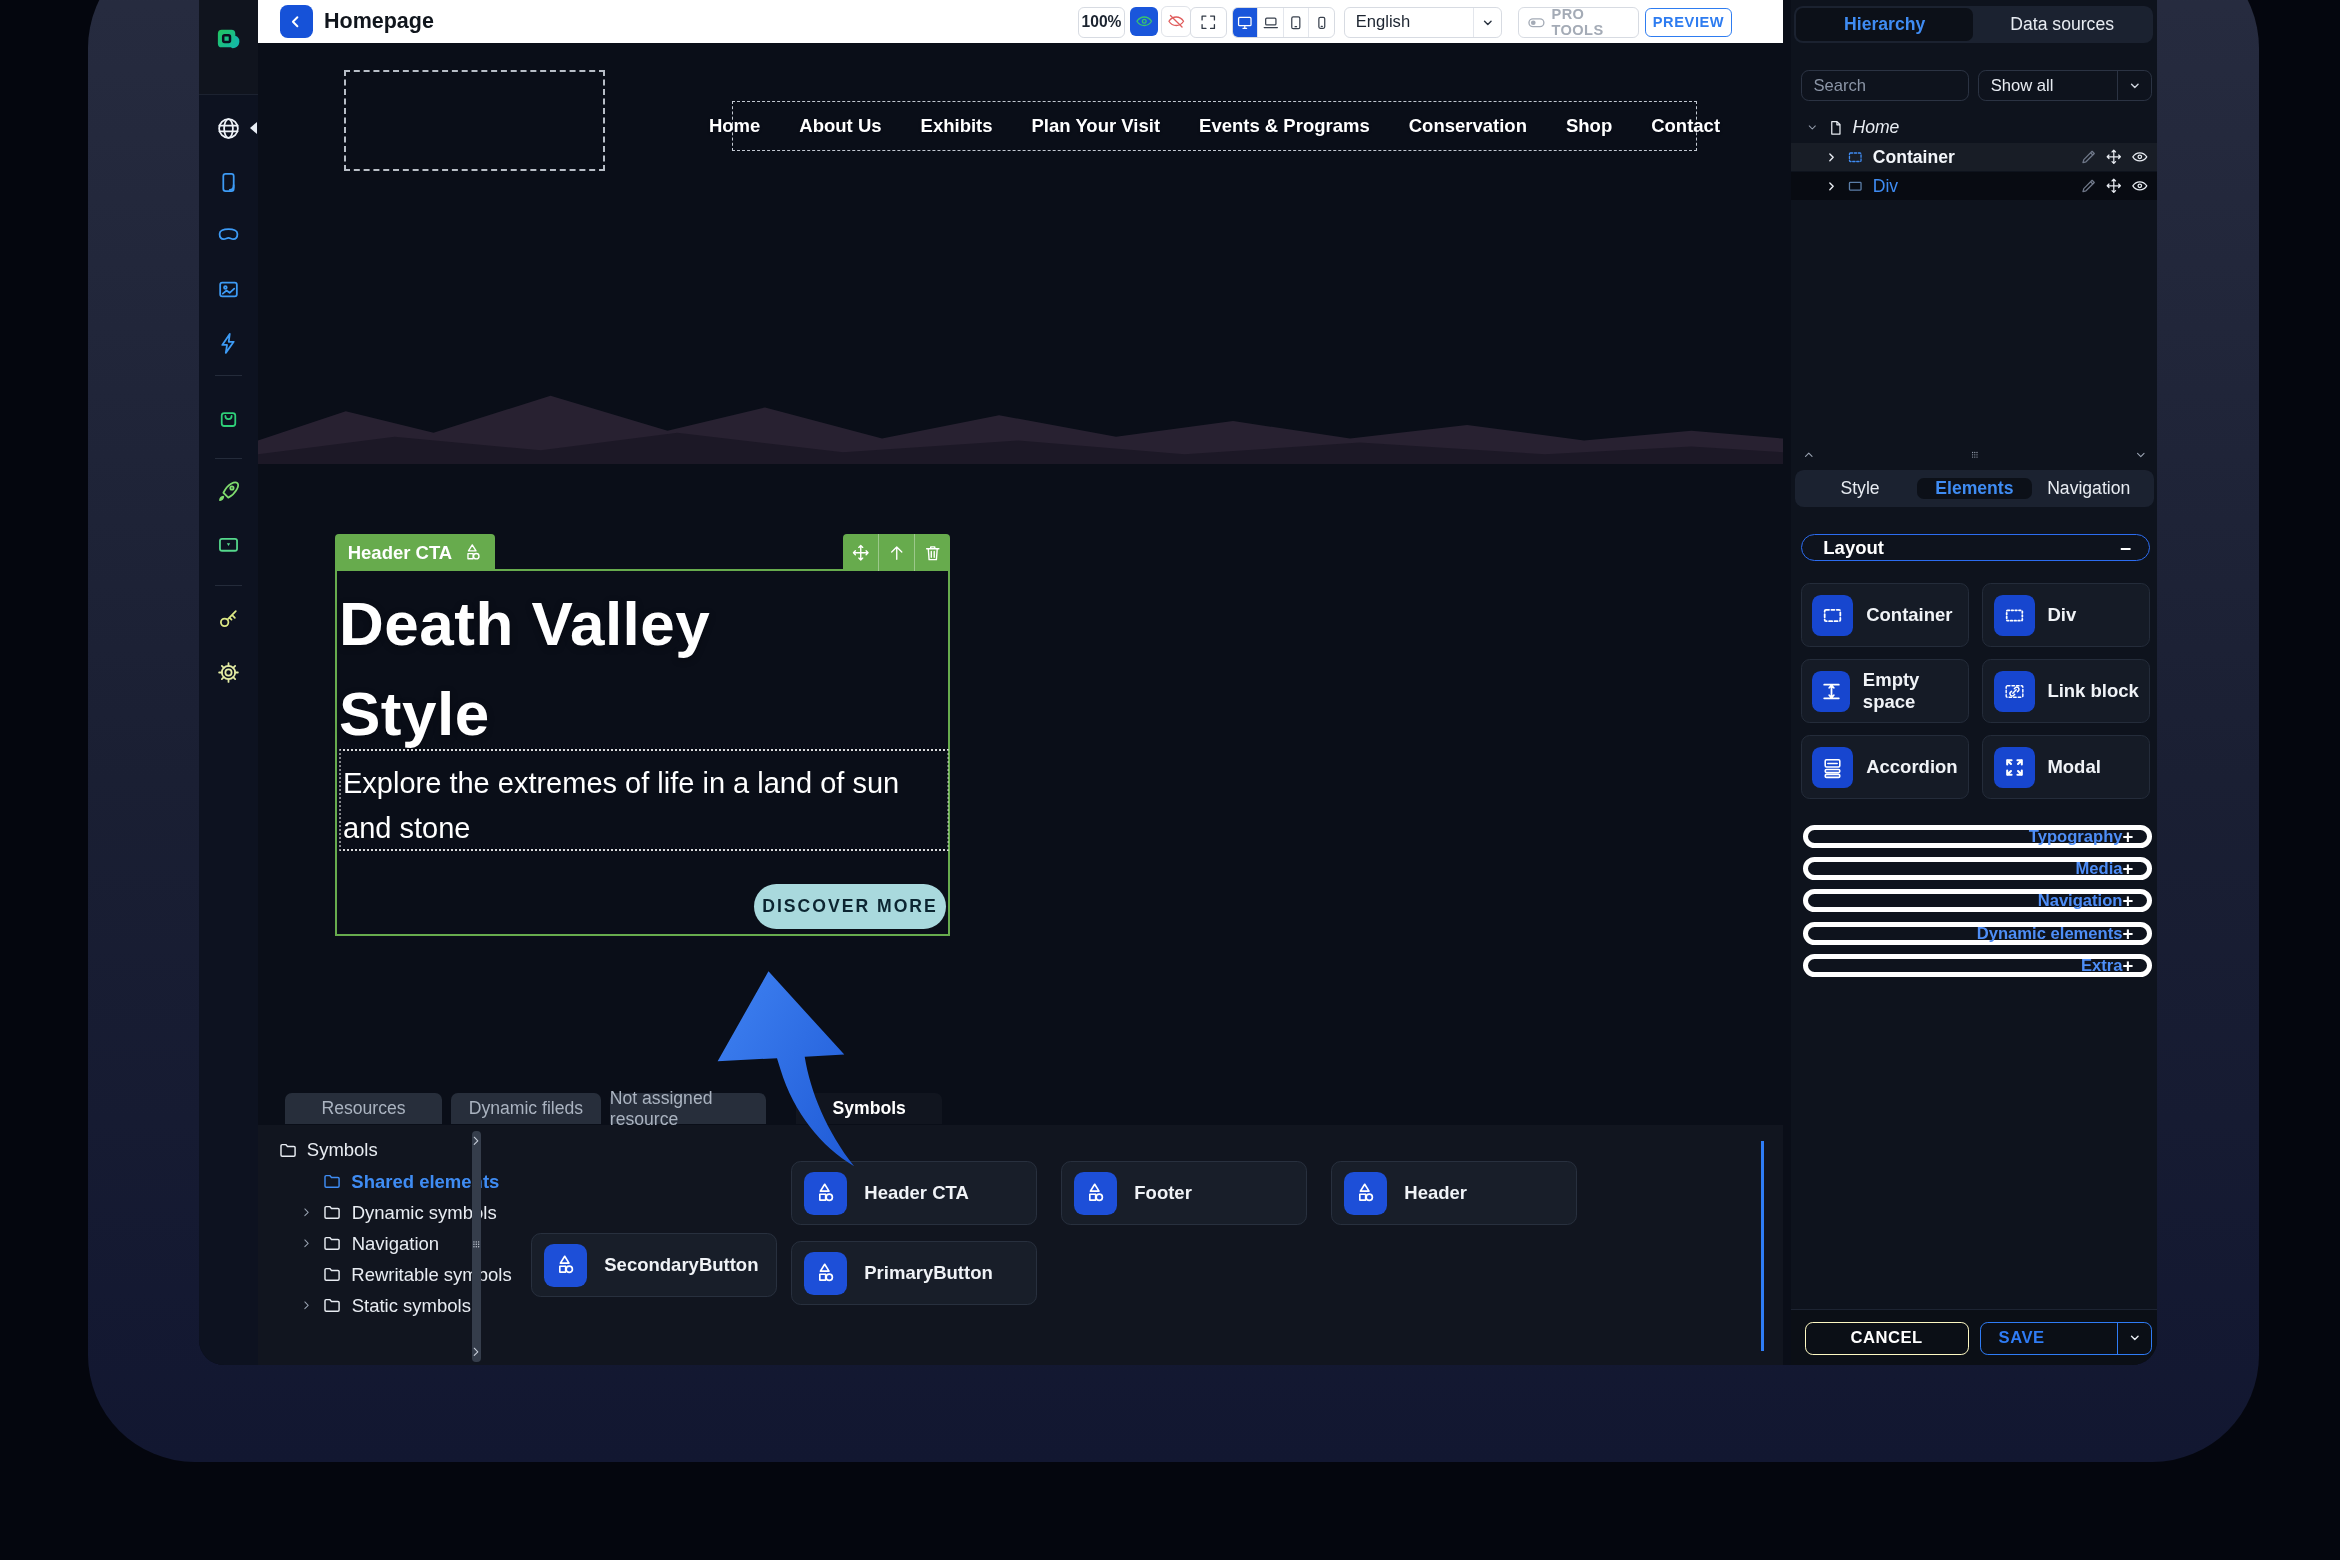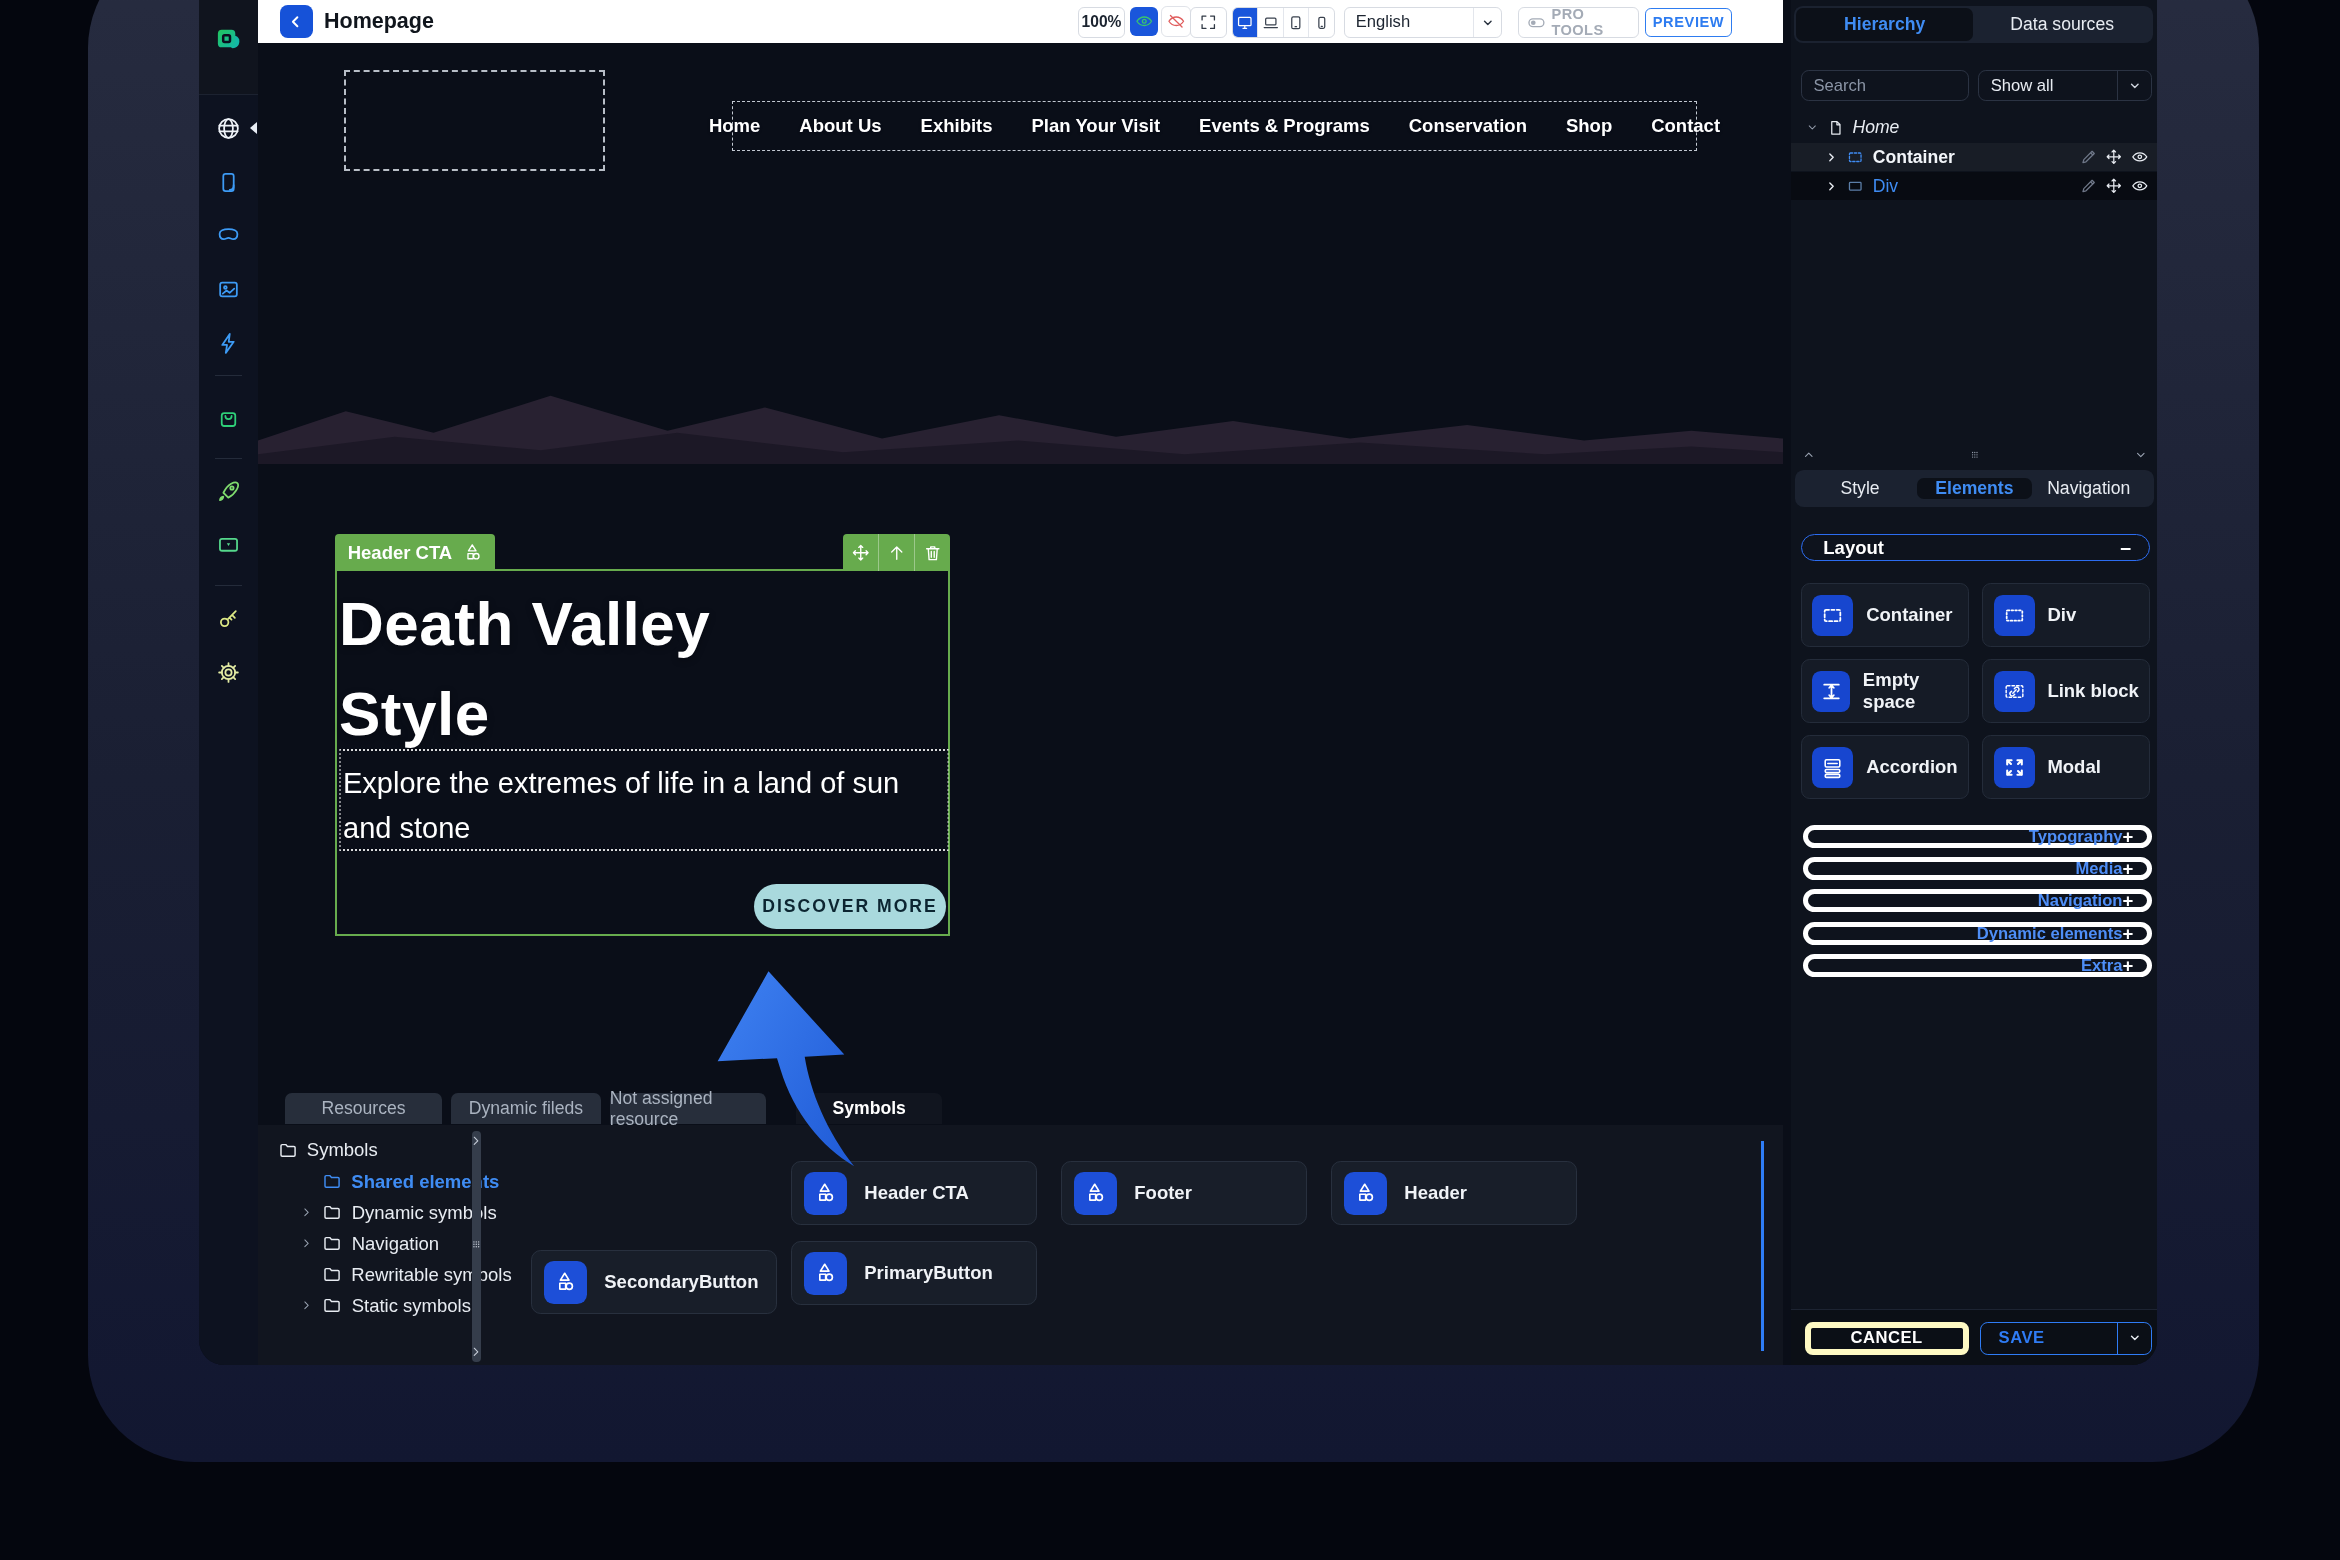--- a/index.html
+++ b/index.html
@@ -112,21 +112,21 @@
   #layout-pill .minus{padding-right:17.6px;font-weight:bold;font-size:19.5px;}
   .el-card{position:absolute;width:168px;height:64px;background:#151b26;border:1px solid #242c3a;border-radius:8.8px;
     display:flex;align-items:center;gap:12.7px;padding-left:10.7px;box-sizing:border-box;}
   .el-card .badge{width:41px;height:41px;border-radius:8.8px;background:#1746cf;display:flex;align-items:center;justify-content:center;color:#fff;}
   .el-card .lbl{color:#f0f3f7;font-size:18.5px;font-weight:600;}
   .sec-pill{position:absolute;left:12px;width:349px;height:23.4px;border:5px solid #ffffff;border-radius:12.7px;box-sizing:border-box;
     display:flex;align-items:center;text-align:right;}
   .sec-pill .lbl{flex:1;padding-left:17.6px;font-size:16.6px;font-weight:bold;color:#4e8ef7;}
   .sec-pill .plus{padding-right:13.7px;color:#fff;font-size:18.5px;font-weight:bold;line-height:0;}
   #rp-footer{left:0;top:1309px;width:367px;height:57px;background:#0b0f16;border-top:1px solid #1d2432;}
-  #cancel-btn{left:13.7px;top:11.7px;width:164px;height:33px;border:6px solid #fef9c3;border-radius:7.8px;box-sizing:border-box;
+  #cancel-btn{left:13.7px;top:11.7px;width:164px;height:33px;border:1px solid #fef9c3;border-radius:7.8px;box-sizing:border-box;
     color:#fff;font-size:16.6px;font-weight:bold;letter-spacing:0.5px;display:flex;align-items:center;justify-content:center;}
   #save-btn{left:189px;top:11.7px;width:172px;height:33px;border:1.6px solid #2f7cf5;border-radius:7.8px;box-sizing:border-box;display:flex;}
   #save-btn .lbl{flex:1;display:flex;align-items:center;padding-left:17.6px;color:#2f7cf5;font-size:16.6px;font-weight:bold;letter-spacing:0.5px;}
   #save-btn .chev{width:33px;border-left:1.6px solid #2f7cf5;display:flex;align-items:center;justify-content:center;color:#e8ecf2;}
 </style>
 </head>
 <body>
 
 <svg width="0" height="0" style="position:absolute">
   <defs>
@@ -552,21 +552,21 @@
         <span class="lbl">Footer</span>
       </div>
       <div class="symbol-card" style="left:1073px;top:36px">
         <div class="badge">
             <svg class="ic" width="23.4" height="23.4" viewBox="0 0 24 24">
               <use href="#i-symbol"></use>
             </svg>
           </div>
         <span class="lbl">Header</span>
       </div>
-      <div class="symbol-card" style="left:273px;top:125px">
+      <div class="symbol-card" style="left:273px;top:108px">
         <div class="badge">
             <svg class="ic" width="23.4" height="23.4" viewBox="0 0 24 24">
               <use href="#i-symbol"></use>
             </svg>
           </div>
         <span class="lbl">SecondaryButton</span>
       </div>
       <div class="symbol-card" style="left:533px;top:116px">
         <div class="badge">
             <svg class="ic" width="23.4" height="23.4" viewBox="0 0 24 24">

